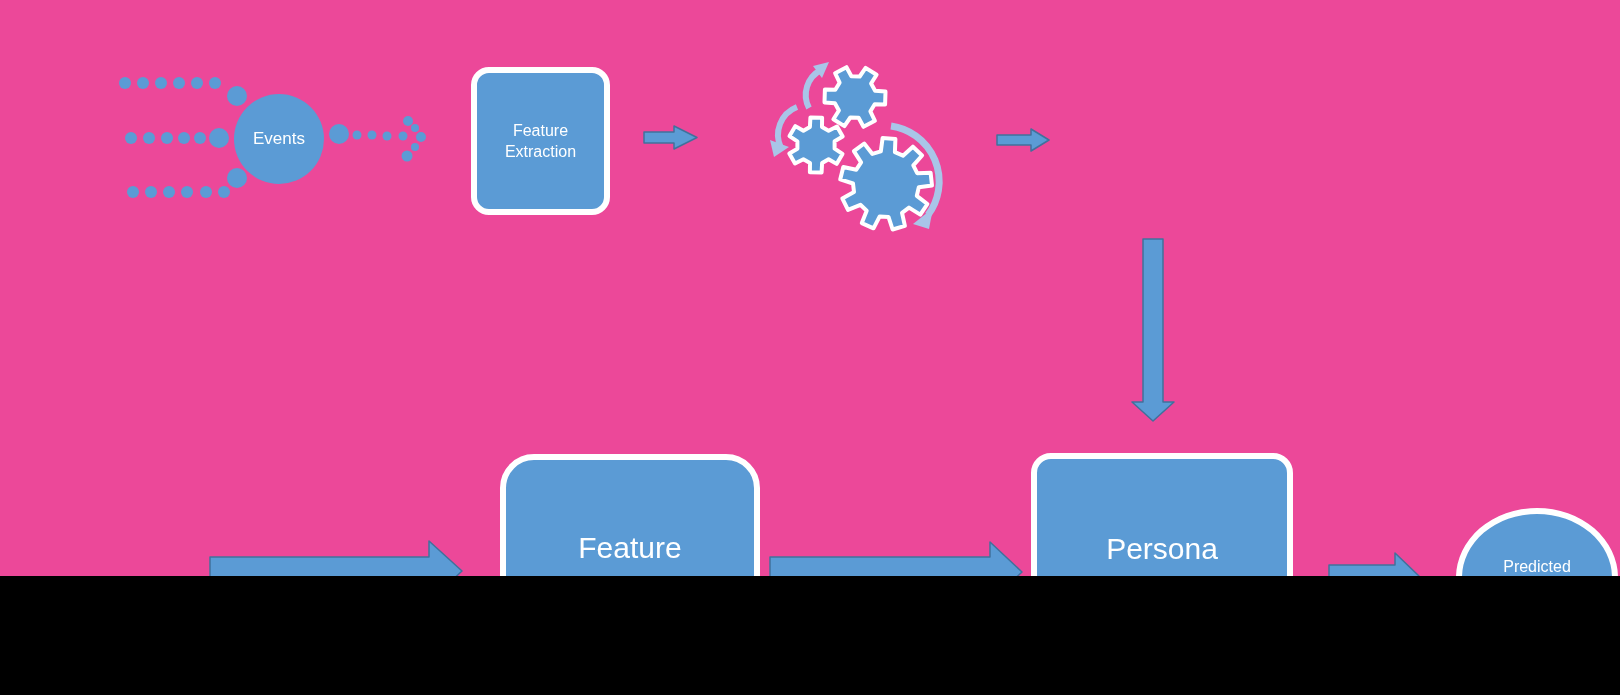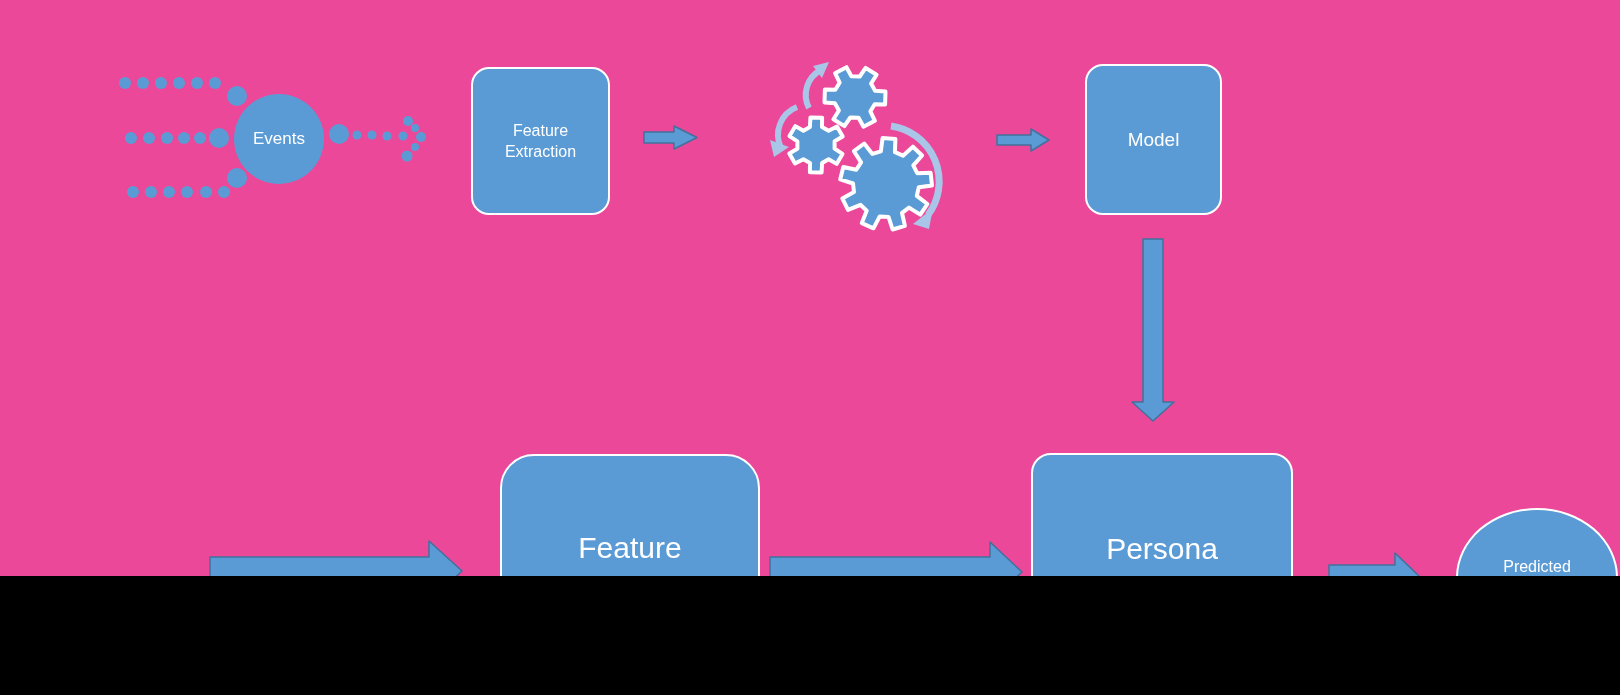--- a/index.html
+++ b/index.html
@@ -4,21 +4,21 @@
 <style>
   html,body{margin:0;padding:0;background:#000;}
   .stage{
     position:relative;width:1620px;height:576px;background:#ec4899;overflow:hidden;
     font-family:Liberation Sans, sans-serif;
   }
   .stage svg{position:absolute;left:0;top:0;}
   .node{
     position:absolute;display:flex;align-items:center;justify-content:center;
     text-align:center;color:#ffffff;box-sizing:border-box;
-    background:#5B9BD5;border:2px solid #ffffff;
+    background:#5B9BD5;border:6px solid #ffffff;
   }
   .node span{display:block;}
   
   .events-circle{left:234px;top:94px;width:90px;height:90px;border-radius:50%;
     border:none;font-size:17px;}
   .fe-top-box{left:471px;top:67px;width:139px;height:148px;border-radius:18px;
     font-size:16px;line-height:21px;}
   .fe-top-box span{max-width:92px;}
   .model-box{left:1085px;top:64px;width:137px;height:151px;border-radius:18px;
     font-size:19px;}
@@ -109,23 +109,20 @@
   </svg>
 
   <div class="node events-circle">
     <span>Events</span>
   </div>
 
   <div class="node fe-top-box">
     <span>Feature Extraction</span>
   </div>
 
-  <div class="node model-box">
-    <span>Model</span>
-  </div>
 
   <div class="node fe-main-box">
     <span>Feature Extraction</span>
   </div>
 
   <div class="node persona-box">
     <span>Persona Classification</span>
   </div>
 
   <div class="node predicted-ellipse">

